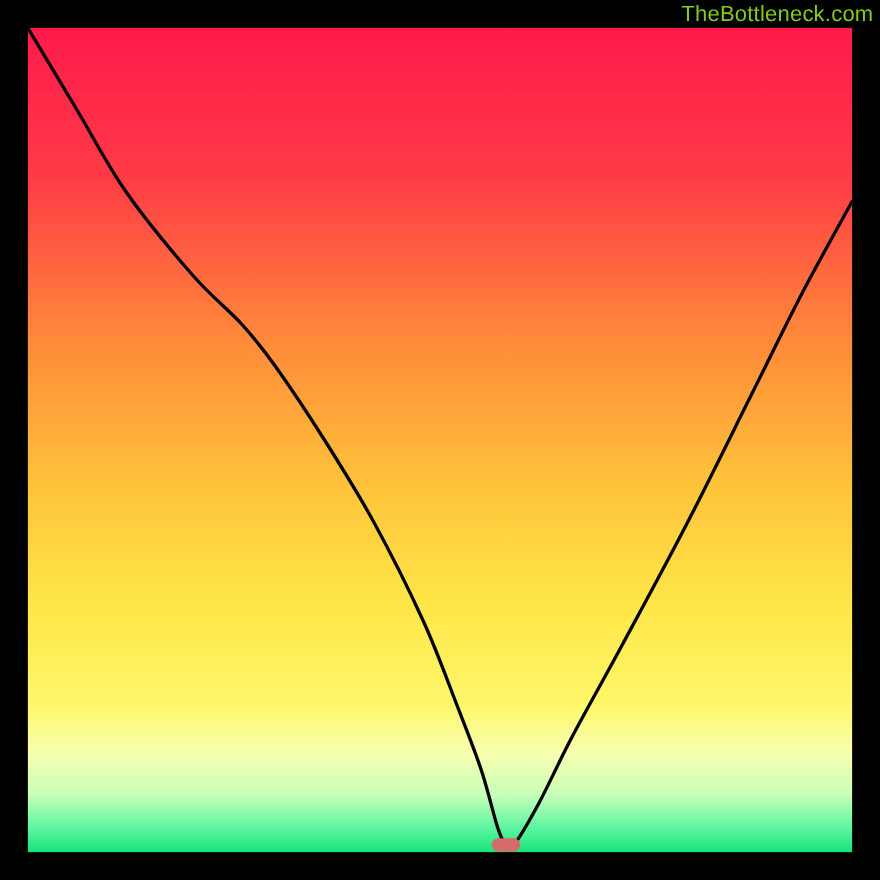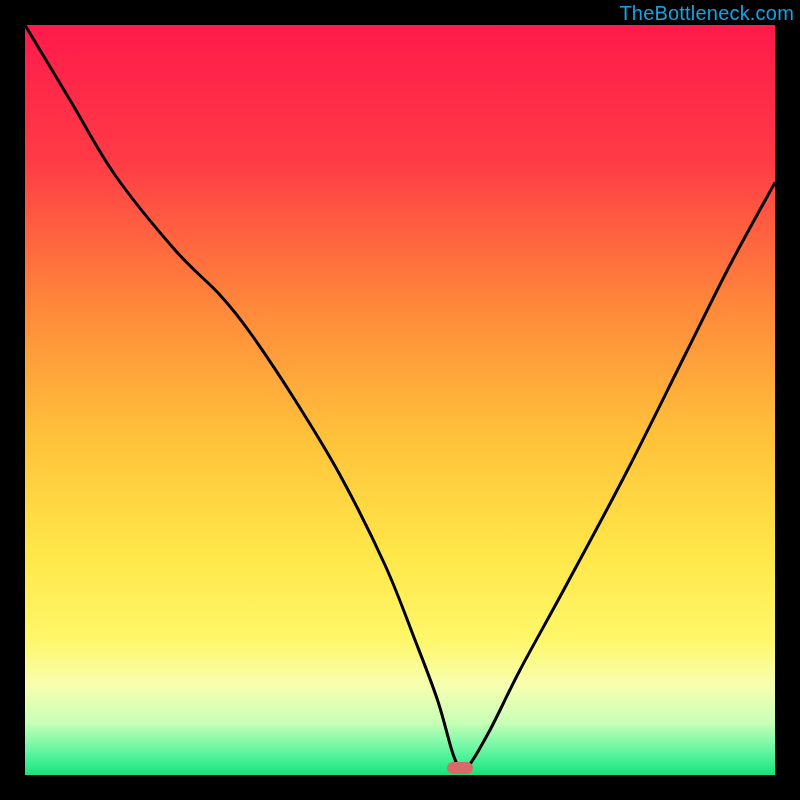--- a/index.html
+++ b/index.html
@@ -46,21 +46,21 @@
     position: absolute;
     width: 26px;
     height: 12px;
     border-radius: 6px;
     transform: translate(-50%, -50%);
   }
   .watermark {
     position: absolute;
     top: 2px;
     right: 6px;
-    color: #0ea5e9;
+    color: #84cc16;
     font-size: 20px;
     font-weight: 500;
     letter-spacing: 0.2px;
     user-select: none;
   }
 </style>
 </head>
 <body>
 
 <div class="frame">

